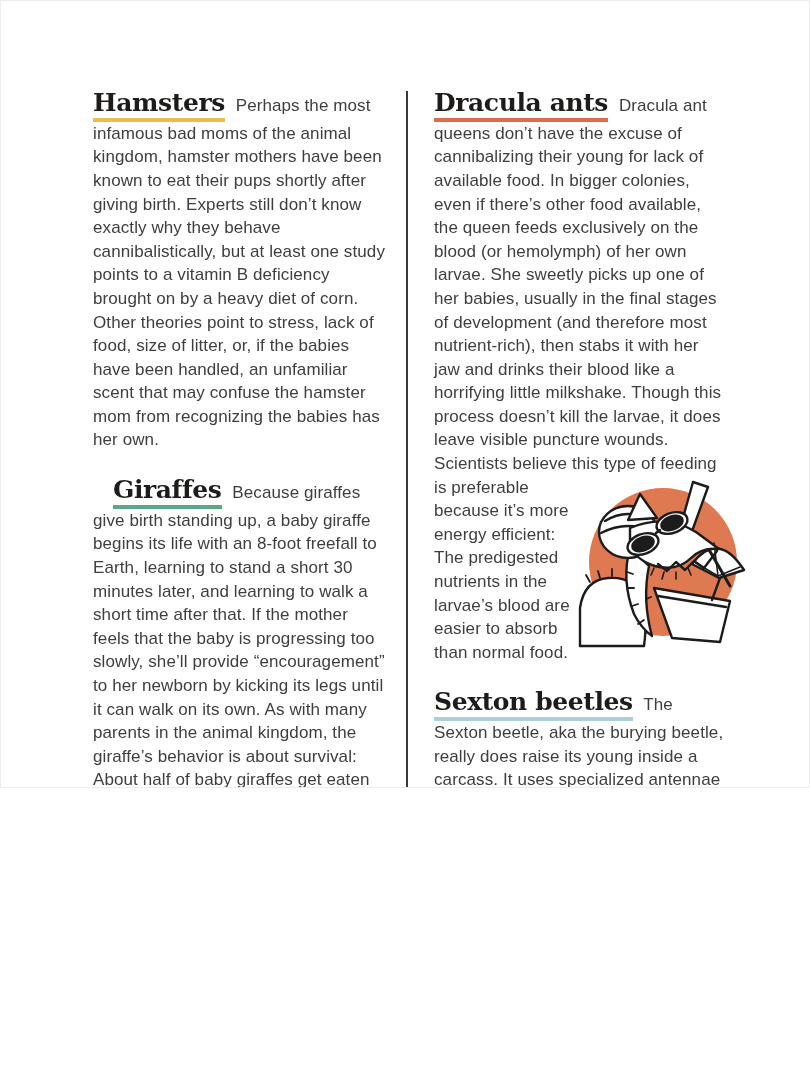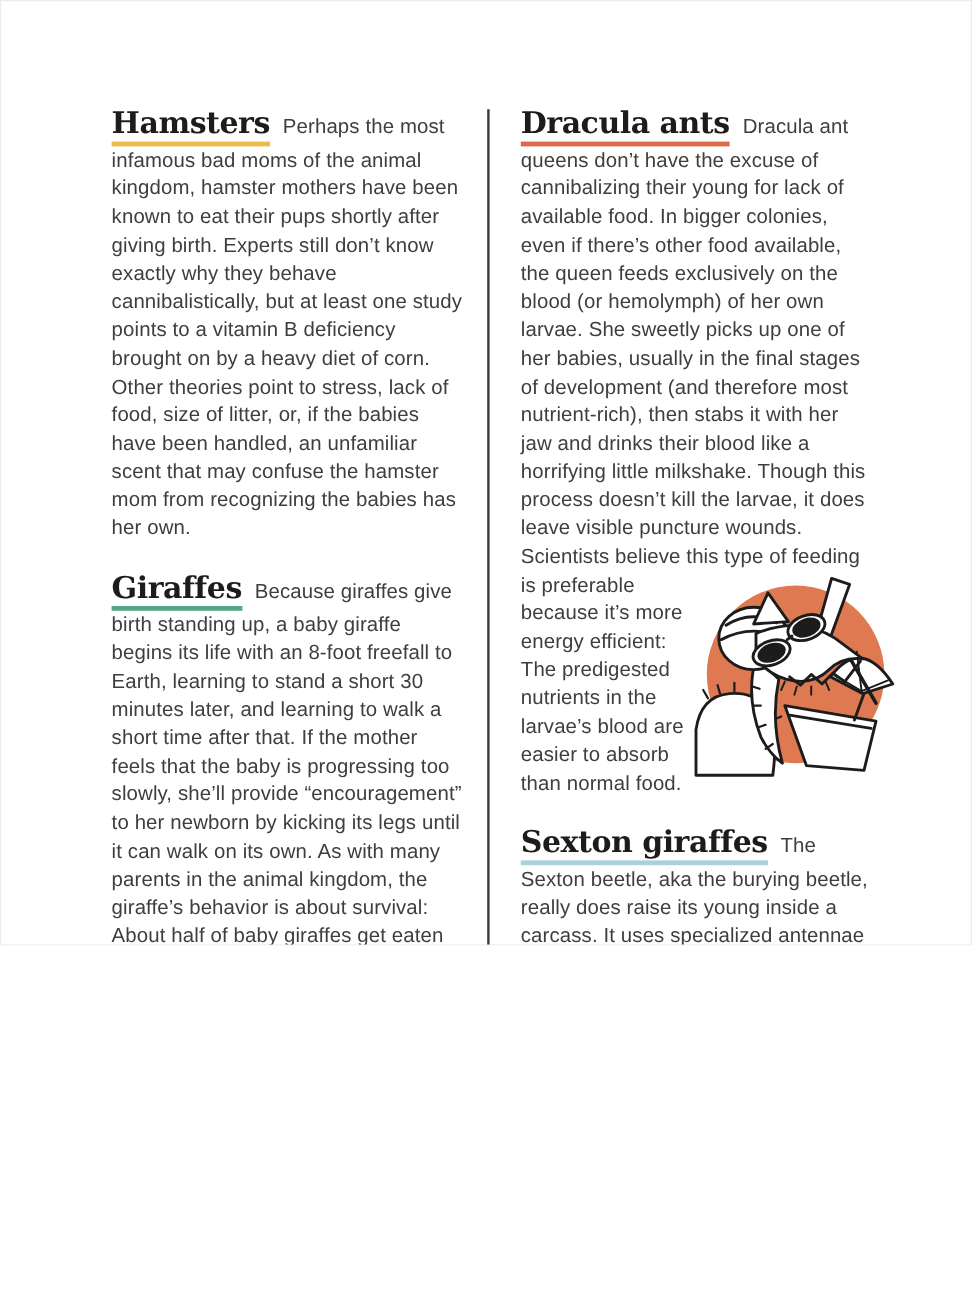--- a/index.html
+++ b/index.html
@@ -82,21 +82,21 @@
 
       <div class="section">
         <p class="para">
           <span class="heading" style="border-bottom-color: rgb(238, 187, 77);">Hamsters</span>
           <span>Perhaps the most infamous bad moms of the animal kingdom, hamster mothers have been known to eat their pups shortly after giving birth. Experts still don’t know exactly why they behave cannibalistically, but at least one study points to a vitamin B deficiency brought on by a heavy diet of corn. Other theories point to stress, lack of food, size of litter, or, if the babies have been handled, an unfamiliar scent that may confuse the hamster mom from recognizing the babies has her own.</span>
         </p>
       </div>
 
       <div class="section">
         <p class="para">
-          <span class="heading" style="border-bottom-color: rgb(87, 168, 134);">Giraffes</span>
+          <span class="heading" style="border-bottom-color: rgb(87, 168, 134); margin-left: 20px;">Giraffes</span>
           <span>Because giraffes give birth standing up, a baby giraffe begins its life with an 8-foot freefall to Earth, learning to stand a short 30 minutes later, and learning to walk a short time after that. If the mother feels that the baby is progressing too slowly, she’ll provide “encouragement” to her newborn by kicking its legs until it can walk on its own. As with many parents in the animal kingdom, the giraffe’s behavior is about survival: About half of baby giraffes get eaten by predators, so the giraffe mom’s protective instincts seem warranted. Good maternal instincts, questionable execution by human standards.</span>
         </p>
       </div>
 
     </div>
 
     <div class="col-divider"></div>
 
     <div class="col">
 
@@ -169,21 +169,21 @@
                 <ellipse cx="59" cy="56" rx="11" ry="6.5" transform="rotate(-20 59 56)" fill="#1c1c1c"></ellipse>
               </g>
             </svg>
           </div>
           <span>Scientists believe this type of feeding is preferable because it’s more energy efficient: The predigested nutrients in the larvae’s blood are easier to absorb than normal food.</span>
         </div>
       </div>
 
       <div class="section clear-top">
         <p class="para">
-          <span class="heading" style="border-bottom-color: rgb(171, 207, 219);">Sexton giraffes</span>
+          <span class="heading" style="border-bottom-color: rgb(171, 207, 219);">Sexton beetles</span>
           <span>The Sexton beetle, aka the burying beetle, really does raise its young inside a carcass. It uses specialized antennae to sniff out the body of a small dead animal, usually a mouse or a bird. Before burying the animal to protect it from predators, the beetles clean the carcass, then coat it with oral and</span>
         </p>
       </div>
 
     </div>
   </div>
 
   <div class="page-number">— 58 —</div>
 
 </div>

